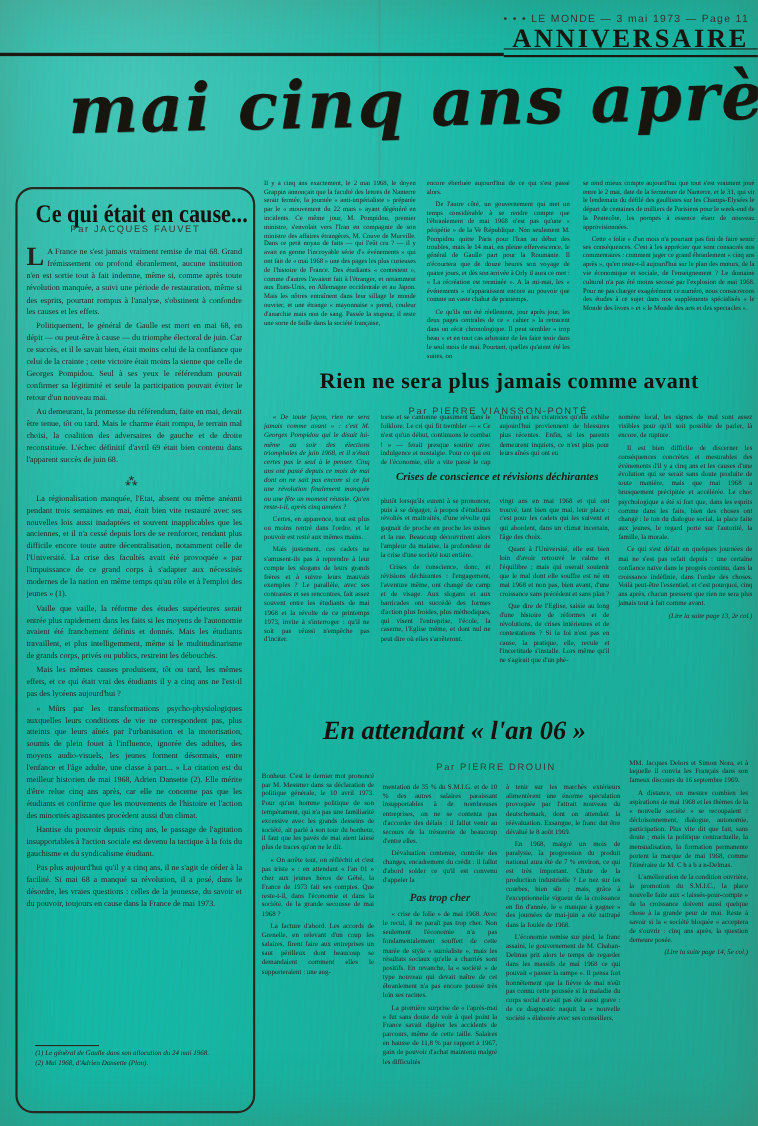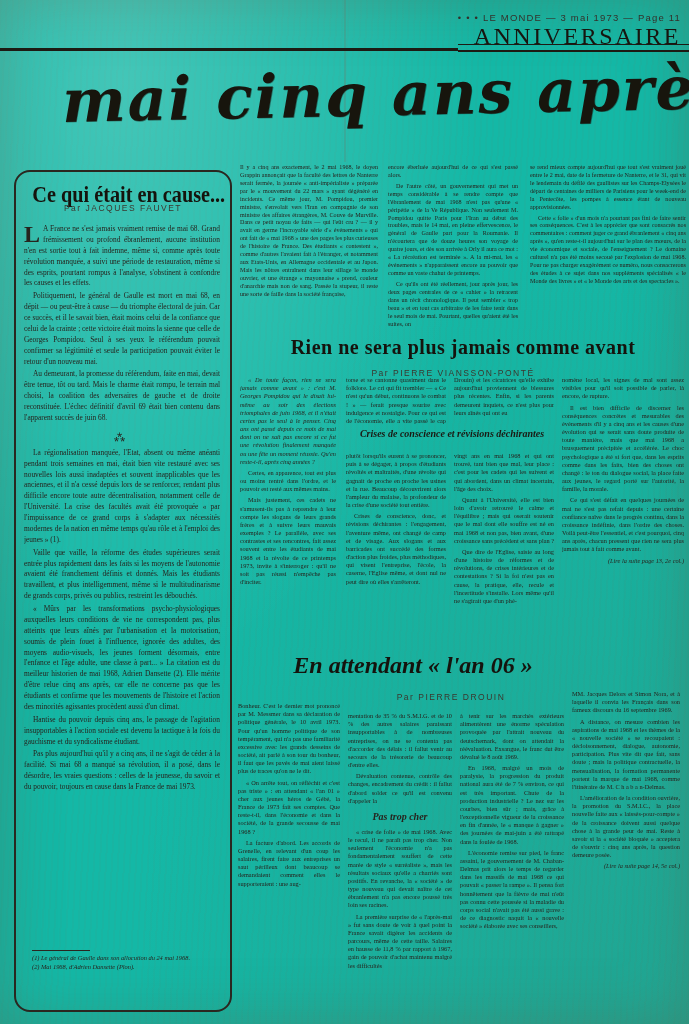--- a/index.html
+++ b/index.html
@@ -9,21 +9,21 @@
   #page::before{content:"";position:absolute;inset:0;pointer-events:none;
         background:
           radial-gradient(ellipse at 18% 8%, rgba(255,255,255,.20), transparent 45%),
           radial-gradient(ellipse at 88% 95%, rgba(90,78,52,.16), transparent 55%),
           repeating-linear-gradient(93deg, rgba(118,108,86,.05) 0 2px, transparent 2px 6px);}
   .abs{position:absolute;}
   .fold{left:344px;top:0;width:2px;height:162px;background:rgba(120,110,92,.22);}
 
   .masthead{top:12px;right:8px;font-family:"Liberation Sans",sans-serif;font-size:9.5px;
             letter-spacing:1.2px;color:#34302a;}
-  .rubric{top:23px;right:8px;font-size:24px;font-weight:normal;letter-spacing:2.5px;color:#17150f;text-align:center;}
+  .rubric{top:23px;right:8px;font-size:24px;font-weight:bold;letter-spacing:2.5px;color:#17150f;text-align:center;}
   .rule-left{left:0;top:48px;width:458px;height:3px;background:#1d1a13;}
   .rule-right-a{left:458px;top:44px;width:231px;height:1px;background:#1d1a13;}
   .rule-right-b{left:458px;top:50px;width:231px;height:2px;background:#1d1a13;}
 
   .script-title{left:62px;top:60px;width:570px;text-align:center;font-family:"DejaVu Serif",serif;
         font-style:italic;font-weight:bold;font-size:60px;letter-spacing:2px;color:#17150d;
         transform:rotate(-1.2deg);text-shadow:.6px .6px 0 rgba(23,21,13,.45);white-space:nowrap;}
 
   
   .fbox{left:14px;top:170px;width:218px;height:842px;border:2px solid #2a2720;border-radius:16px;
@@ -95,20 +95,21 @@
   <div class="abs fbox"></div>
   <div class="abs fbox-title">Ce qui était en cause...</div>
   <div class="abs byline fbox-byline">Par JACQUES FAUVET</div>
   <div class="abs fbox-body">
       <div class="it-lead">LA France ne s'est jamais vraiment remise de mai 68. Grand frémissement ou profond ébranlement, aucune institution n'en est sortie tout à fait indemne, même si, comme après toute révolution manquée, a suivi une période de restauration, même si des esprits, pourtant rompus à l'analyse, s'obstinent à confondre les causes et les effets.</div>
       <div class="it-p">Politiquement, le général de Gaulle est mort en mai 68, en dépit — ou peut-être à cause — du triomphe électoral de juin. Car ce succès, et il le savait bien, était moins celui de la confiance que celui de la crainte ; cette victoire était moins la sienne que celle de Georges Pompidou. Seul à ses yeux le référendum pouvait confirmer sa légitimité et seule la participation pouvait éviter le retour d'un nouveau mai.</div>
       <div class="it-p">Au demeurant, la promesse du référendum, faite en mai, devait être tenue, tôt ou tard. Mais le charme était rompu, le terrain mal choisi, la coalition des adversaires de gauche et de droite reconstituée. L'échec définitif d'avril 69 était bien contenu dans l'apparent succès de juin 68.</div>
       <div class="it-orn">⁂</div>
       <div class="it-p">La régionalisation manquée, l'Etat, absent ou même anéanti pendant trois semaines en mai, était bien vite restauré avec ses nouvelles lois aussi inadaptées et souvent inapplicables que les anciennes, et il n'a cessé depuis lors de se renforcer, rendant plus difficile encore toute autre décentralisation, notamment celle de l'Université. La crise des facultés avait été provoquée « par l'impuissance de ce grand corps à s'adapter aux nécessités modernes de la nation en même temps qu'au rôle et à l'emploi des jeunes » (1).</div>
       <div class="it-p">Vaille que vaille, la réforme des études supérieures serait entrée plus rapidement dans les faits si les moyens de l'autonomie avaient été franchement définis et donnés. Mais les étudiants travaillent, et plus intelligemment, même si le multitudinarisme de grands corps, privés ou publics, restreint les débouchés.</div>
+      <div class="it-p">Mais les mêmes causes produisent, tôt ou tard, les mêmes effets, et ce qui était vrai des étudiants il y a cinq ans ne l'est-il pas des lycéens aujourd'hui ?</div>
       <div class="it-p">« Mûrs par les transformations psycho-physiologiques auxquelles leurs conditions de vie ne correspondent pas, plus atteints que leurs aînés par l'urbanisation et la motorisation, soumis de plein fouet à l'influence, ignorée des adultes, des moyens audio-visuels, les jeunes forment désormais, entre l'enfance et l'âge adulte, une classe à part... » La citation est du meilleur historien de mai 1968, Adrien Dansette (2). Elle mérite d'être relue cinq ans après, car elle ne concerne pas que les étudiants et confirme que les mouvements de l'histoire et l'action des minorités agissantes procèdent aussi d'un climat.</div>
       <div class="it-p">Hantise du pouvoir depuis cinq ans, le passage de l'agitation insupportables à l'action sociale est devenu la tactique à la fois du gauchisme et du syndicalisme étudiant.</div>
       <div class="it-p">Pas plus aujourd'hui qu'il y a cinq ans, il ne s'agit de céder à la facilité. Si mai 68 a manqué sa révolution, il a posé, dans le désordre, les vraies questions : celles de la jeunesse, du savoir et du pouvoir, toujours en cause dans la France de mai 1973.</div>
     </div>
   <div class="abs fbox-foot">
       <div class="it-rule"></div>
       <div class="it-fn">(1) Le général de Gaulle dans son allocution du 24 mai 1968.</div>
       <div class="it-fn">(2) Mai 1968, d'Adrien Dansette (Plon).</div>
     </div>
 

